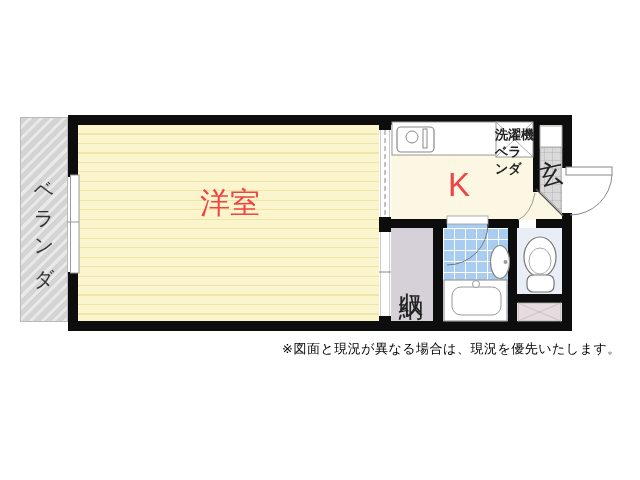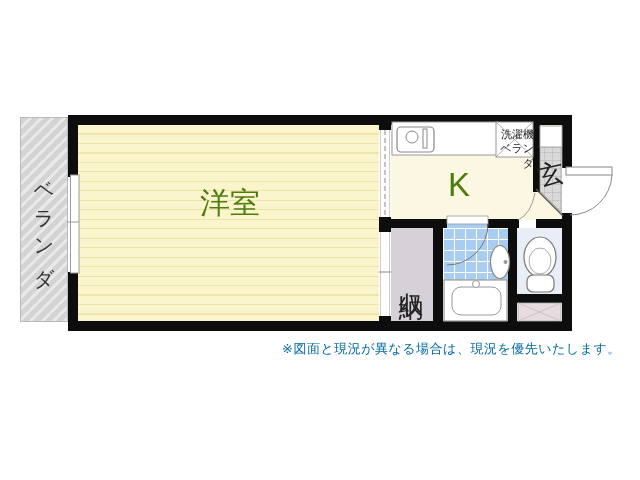--- a/index.html
+++ b/index.html
@@ -1,20 +1,20 @@
 <!DOCTYPE html>
 <html><head>
 <meta charset="utf-8">
 <style>
   html,body{margin:0;padding:0;background:#fff;}
   body{font-family:"Liberation Sans","DejaVu Sans",sans-serif;}
   #stage{position:relative;width:640px;height:480px;background:#fff;overflow:hidden;}
   .abs{position:absolute;}
   .wall{position:absolute;background:#0d0d0d;}
-  .label{position:absolute;color:#4d7c0f;}
+  .label{position:absolute;color:#ef4444;}
   .vtext{writing-mode:vertical-rl;text-orientation:upright;display:flex;align-items:center;justify-content:center;}
   #veranda{
     left:20px;top:117px;width:48px;height:205px;
     background:repeating-linear-gradient(135deg,#d4d4d4 0px,#d4d4d4 5px,#e9e9e9 5px,#e9e9e9 8px);
     border:1px solid #b9b9b9;box-sizing:border-box;}
   #main-room{
     left:78px;top:125px;width:301px;height:196px;
     background:repeating-linear-gradient(180deg,#faf5cd 0px,#faf5cd 8px,#efe5a6 8px,#efe5a6 9.5px);}
   #kitchen{left:391px;top:125px;width:171px;height:95px;background:#fbf7e3;}
   #storage{left:391px;top:228px;width:42px;height:93px;background:#d6d0d9;}
@@ -139,24 +139,24 @@
   </svg>
 
   <div class="label vtext" style="left:23px;top:162px;width:44px;height:124px;font-size:20px;letter-spacing:6px;color:#333;">ベランダ</div>
 
   <div class="label" style="left:150px;top:188px;width:160px;text-align:center;font-size:30px;line-height:30px;">
     <div>洋室</div>
   </div>
 
   <div class="label" style="left:448px;top:166px;font-size:33px;">K</div>
 
-  <div class="label" style="left:495px;top:127px;width:39px;text-align:right;font-size:11px;line-height:1.3;color:#222;">
+  <div class="label" style="left:495px;top:127px;width:39px;text-align:left;font-size:13px;line-height:1.3;color:#222;font-weight:bold;">
     <div>洗濯機</div>
     <div>ベランダ</div>
   </div>
 
   <div class="label" style="left:538px;top:157px;font-size:26px;color:#222;transform:rotate(-12deg);">玄</div>
 
   <div class="label vtext" style="left:391px;top:238px;width:42px;height:76px;font-size:25px;letter-spacing:4px;color:#222;">収納</div>
 
-  <div class="label" style="left:282px;top:340px;font-size:13px;letter-spacing:0.5px;color:#0369a1;">※図面と現況が異なる場合は、現況を優先いたします。</div>
+  <div class="label" style="left:282px;top:340px;font-size:13px;letter-spacing:0.5px;color:#000000;">※図面と現況が異なる場合は、現況を優先いたします。</div>
 
 </div>
 
 </body></html>

